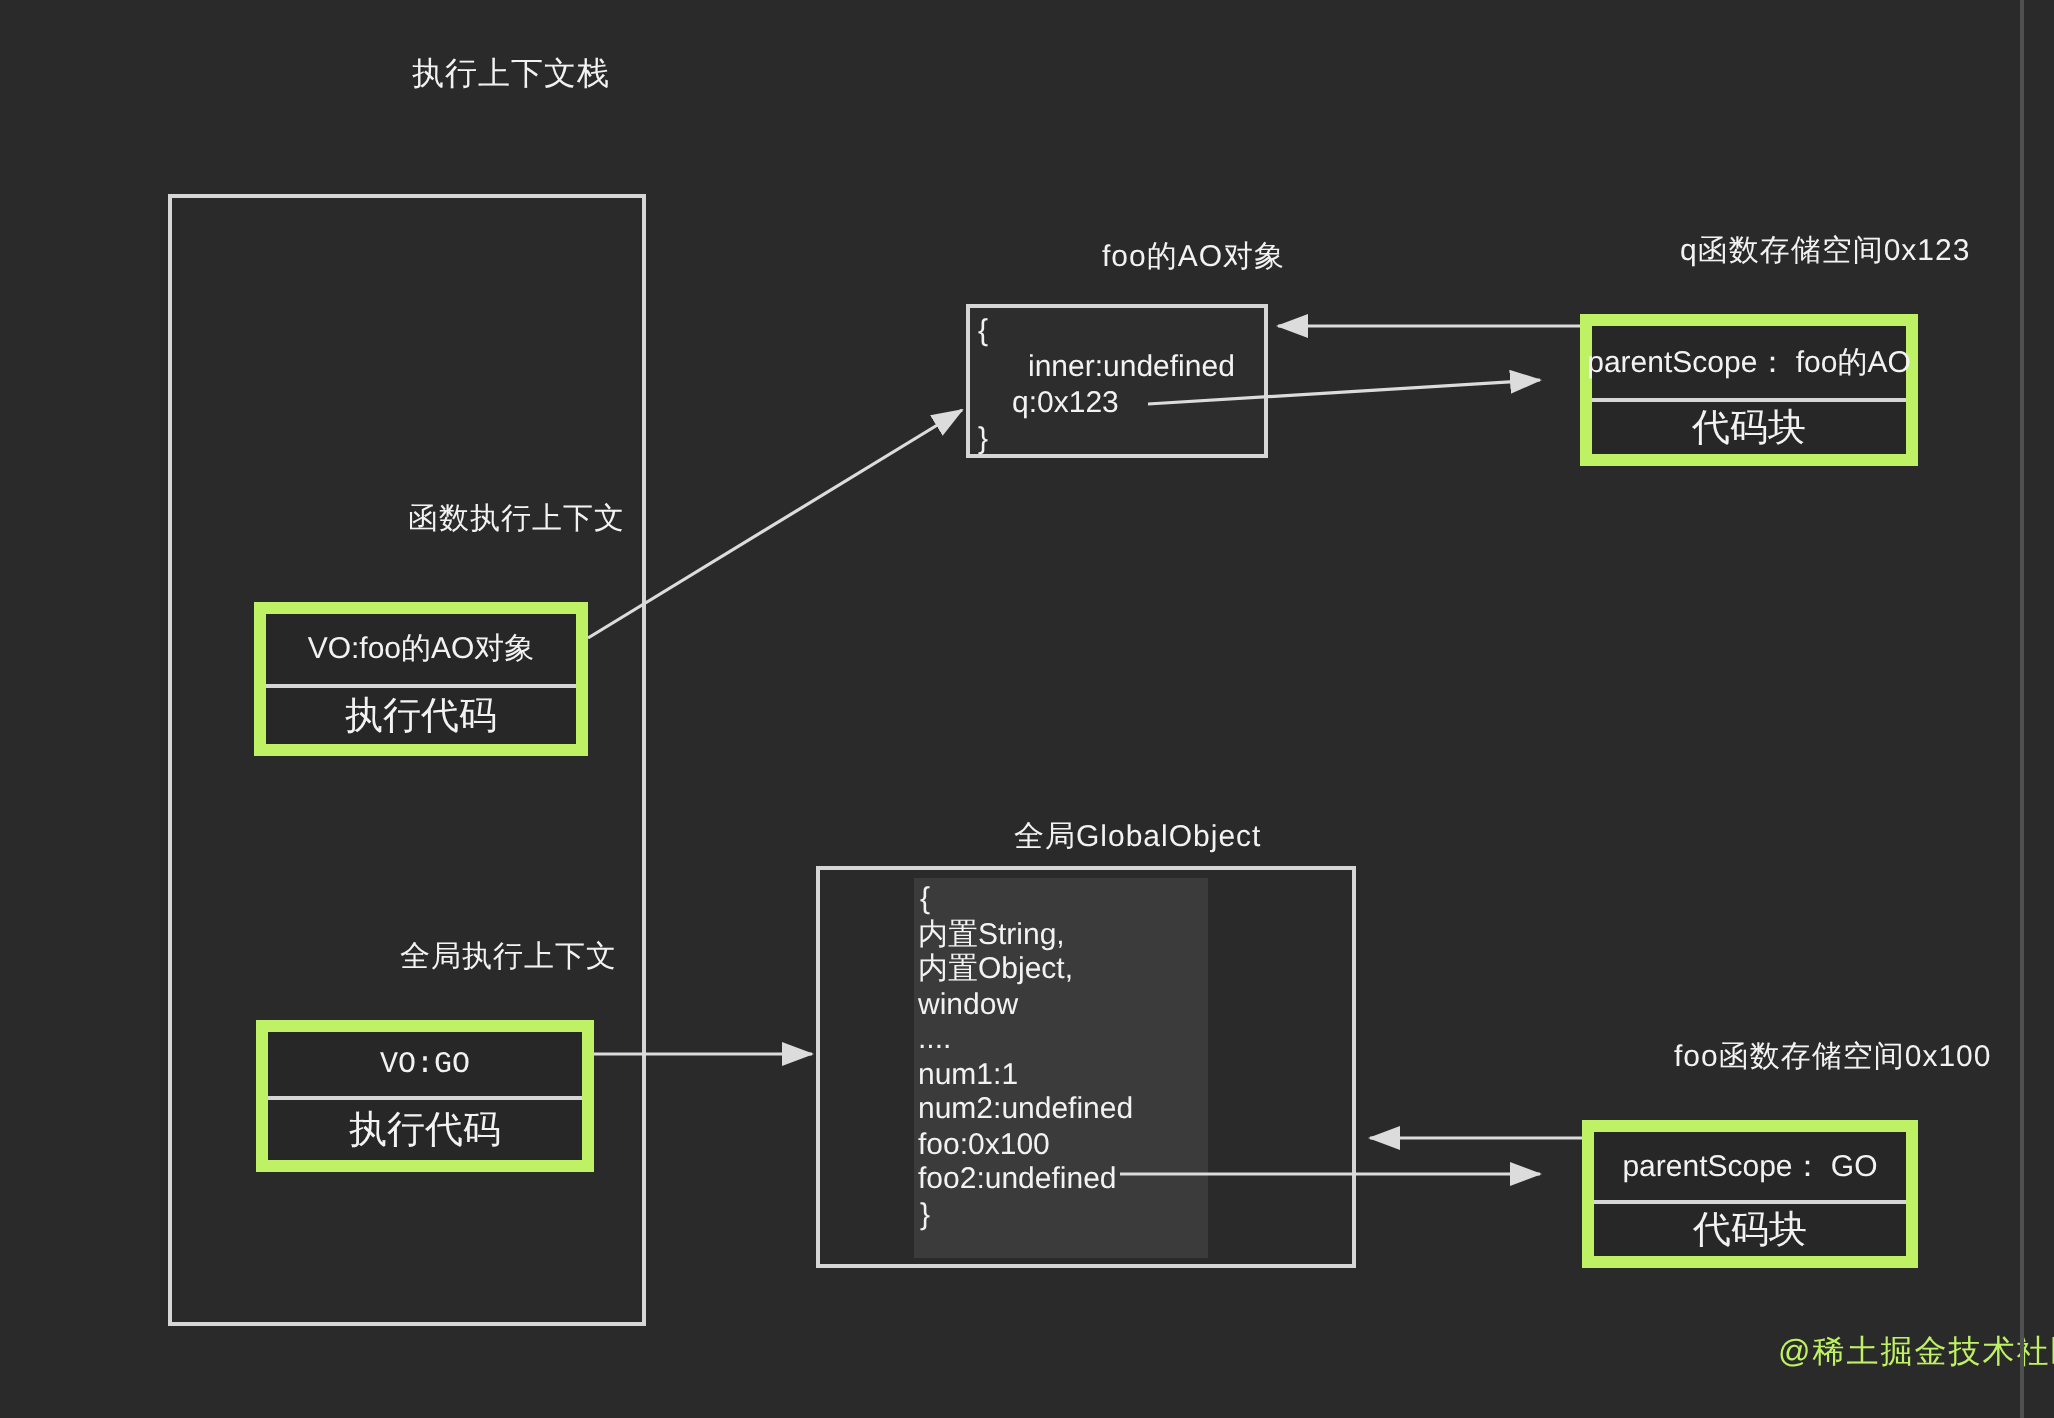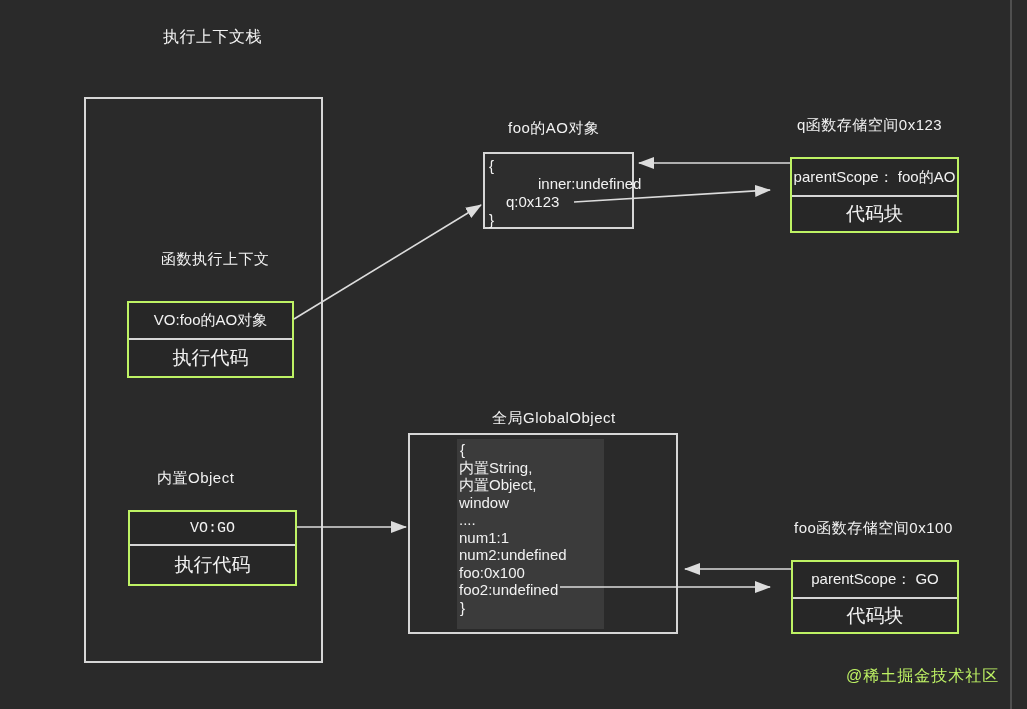--- a/index.html
+++ b/index.html
@@ -1,24 +1,24 @@
 <!DOCTYPE html>
 <html><head>
 <meta charset="utf-8">
 <style>
   html,body { margin:0; padding:0; background:#2a2a2a; }
   .canvas {
     position:relative; width:1027px; height:709px; background:#2a2a2a;
     font-family:"Liberation Sans","DejaVu Sans",sans-serif;
     color:#f2f2f2; overflow:hidden;
   }
-  .lbl { position:absolute; font-size:15px; white-space:nowrap; letter-spacing:.5px; }
+  .lbl { position:absolute; font-size:15px; white-space:nowrap; letter-spacing:.5px;margin-left:43px; }
 
   
-  .tbl { position:absolute; border:2px solid #bef264; box-sizing:border-box;
+  .tbl { position:absolute; border:6px solid #bef264; box-sizing:border-box;
          display:flex; flex-direction:column; background:#272727; }
   .tbl .r1 { border-bottom:2px solid #d6d6d6; display:flex; align-items:center;
              justify-content:center; font-size:15px; white-space:nowrap; }
   .tbl .r2 { flex:1; display:flex; align-items:center; justify-content:center;
              font-size:19px; white-space:nowrap; }
 
   #title       { left:163px; top:27px; font-size:16px; }
   #stack-box   { position:absolute; left:84px; top:97px; width:239px; height:566px;
                  border:2px solid #d6d6d6; box-sizing:border-box; }
   #fn-ctx-label{ left:161px; top:250px; }
@@ -27,29 +27,29 @@
   #global-ctx-label { left:157px; top:469px; }
   #vo-go       { left:128px; top:510px; width:169px; height:76px;font-family:Liberation Mono, monospace; }
   #vo-go .r1   { height:32px; }
 
   #foo-ao-label{ left:508px; top:119px; }
   #foo-ao-box  { position:absolute; left:483px; top:152px; width:151px; height:77px;
                  border:2px solid #d6d6d6; box-sizing:border-box; font-size:15px;
                  background:#2d2d2d; padding-top:3px; }
   #foo-ao-box .ln { line-height:18px; white-space:pre; }
   #foo-ao-box .l1 { padding-left:4px; }
-  #foo-ao-box .l2 { padding-left:29px;margin-left:24px; }
+  #foo-ao-box .l2 { padding-left:29px; }
   #foo-ao-box .l3 { padding-left:21px; }
   #foo-ao-box .l4 { padding-left:4px; }
 
   #q-label     { left:797px; top:116px; }
   #q-box       { left:790px; top:157px; width:169px; height:76px; }
   #q-box .r1   { height:36px; }
 
-  #global-label{ left:492px; top:409px; }
+  #global-label{ left:464px; top:409px; }
   #go-box      { position:absolute; left:408px; top:433px; width:270px; height:201px;
                  border:2px solid #d6d6d6; box-sizing:border-box; }
   #go-highlight{ position:absolute; left:47px; top:4px; width:147px; height:190px;
                  background:#3b3b3b; }
   #go-content  { position:absolute; left:0; top:6px; width:100%; font-size:15px;
                  line-height:17.5px; }
   #go-content .brace { padding-left:50px; }
   #go-content .entry { padding-left:49px; white-space:nowrap; }
 
   #foo-label   { left:794px; top:519px; }
@@ -73,21 +73,21 @@
   <div class="lbl" id="title">执行上下文栈</div>
 
   <div id="stack-box"></div>
 
   <div class="lbl" id="fn-ctx-label">函数执行上下文</div>
   <div class="tbl" id="vo-foo">
     <div class="r1">VO:foo的AO对象</div>
     <div class="r2">执行代码</div>
   </div>
 
-  <div class="lbl" id="global-ctx-label">内置Object</div>
+  <div class="lbl" id="global-ctx-label">全局执行上下文</div>
   <div class="tbl" id="vo-go">
     <div class="r1">VO:GO</div>
     <div class="r2">执行代码</div>
   </div>
 
   <div class="lbl" id="foo-ao-label">foo的AO对象</div>
   <div id="foo-ao-box">
     <div class="ln l1">{</div>
     <div class="ln l2">inner:undefined</div>
     <div class="ln l3">q:0x123</div>

